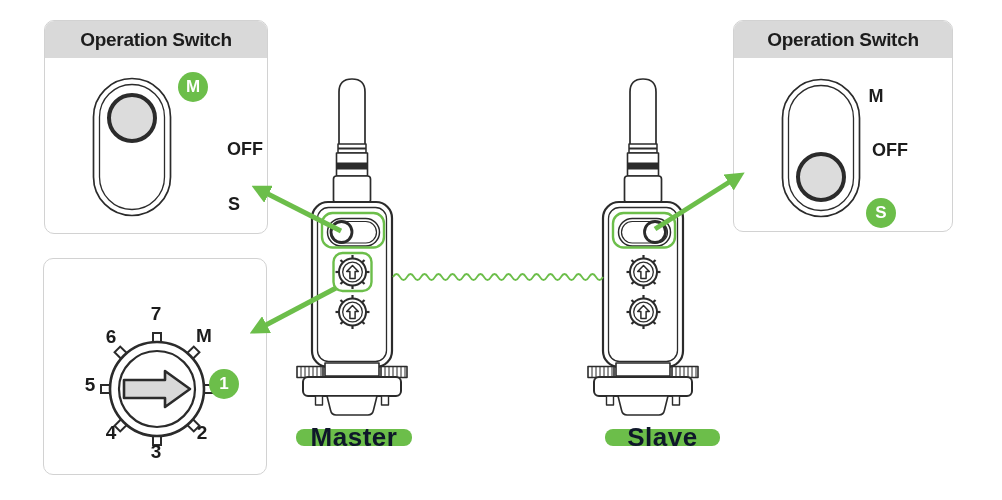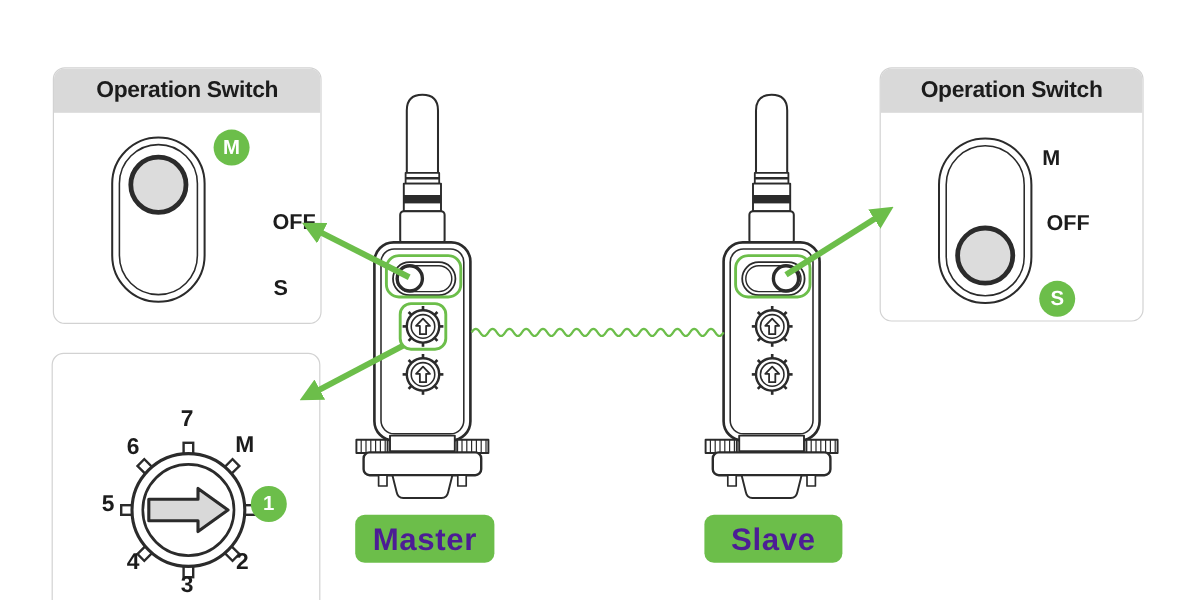--- a/index.html
+++ b/index.html
@@ -2,40 +2,40 @@
 <html><head>
 <meta charset="utf-8">
 <style>
   html,body{margin:0;padding:0;background:#fff;}
   #canvas{
     position:relative;width:1002px;height:500px;background:#fff;overflow:hidden;
     font-family:"Liberation Sans","DejaVu Sans",sans-serif;color:#1f1f1f;
   }
   .panel{
     position:absolute;background:#fff;border:1.5px solid #d2d2d2;border-radius:10px;
-    box-sizing:border-box;overflow:hidden;z-index:1;margin-top:36px;
+    box-sizing:border-box;overflow:hidden;z-index:1;
   }
   .panel-header{
     height:37px;background:#d9d9d9;display:flex;align-items:center;justify-content:center;
     font-size:19px;font-weight:bold;letter-spacing:-0.3px;color:#1c1c1c;
   }
   .lbl{
     position:absolute;transform:translate(-50%,-50%);font-weight:bold;color:#1c1c1c;
     white-space:nowrap;z-index:2;
   }
   .sw-lbl{font-size:18px;}
   .dial-num{font-size:19px;}
   .circle-badge{
     position:absolute;width:30px;height:30px;border-radius:50%;background:#6cbe4a;
     color:#fff;font-weight:bold;font-size:17px;display:flex;align-items:center;
     justify-content:center;transform:translate(-50%,-50%);z-index:2;
   }
   .toggle-svg,.dial-svg{position:absolute;}
   .device-badge{
-    position:absolute;height:40px;background:#6cbe4a;border-radius:8px;color:#4c1d95;
+    position:absolute;height:17px;background:#6cbe4a;border-radius:8px;color:#0f172a;
     font-weight:bold;font-size:26px;display:flex;align-items:center;justify-content:center;
     z-index:2;letter-spacing:0.5px;
   }
   #overlay{position:absolute;left:0;top:0;z-index:5;pointer-events:none;}
 </style>
 </head>
 <body>
 
 <div id="canvas">
 
@@ -83,21 +83,21 @@
       <rect x="1.5" y="1.5" width="77" height="137" rx="38.5" fill="#fff" stroke="#2b2b2b" stroke-width="1.7"></rect>
       <rect x="7.5" y="7.5" width="65" height="125" rx="32.5" fill="#fff" stroke="#2b2b2b" stroke-width="1.3"></rect>
       <circle cx="40" cy="99" r="23" fill="#dcdcdc" stroke="#2b2b2b" stroke-width="4"></circle>
     </svg>
     <div class="lbl sw-lbl" style="left:142px;top:75px;">M</div>
     <div class="lbl sw-lbl" style="left:156px;top:129px;">OFF</div>
     <div class="circle-badge" style="left:147px;top:192px;">S</div>
   </div>
 
   <div class="device-badge" style="left:296px;top:429px;width:116px;">Master</div>
-  <div class="device-badge" style="left:587px;top:429px;width:115px;">Slave</div>
+  <div class="device-badge" style="left:605px;top:429px;width:115px;">Slave</div>
 
   <svg id="overlay" width="1002" height="500" viewBox="0 0 1002 500">
     <defs>
       <marker id="ah" viewBox="0 0 10 10" refX="1.5" refY="5" markerWidth="3.8" markerHeight="3.8" orient="auto" markerUnits="strokeWidth">
         <path d="M0,0 L10,5 L0,10 Z" fill="#6cbe4a"></path>
       </marker>
       <g id="devdial">
         <g stroke="#2b2b2b" stroke-width="2.2">
           <line x1="13" y1="0" x2="17" y2="0" transform="rotate(0)"></line>
           <line x1="13" y1="0" x2="17" y2="0" transform="rotate(45)"></line>

